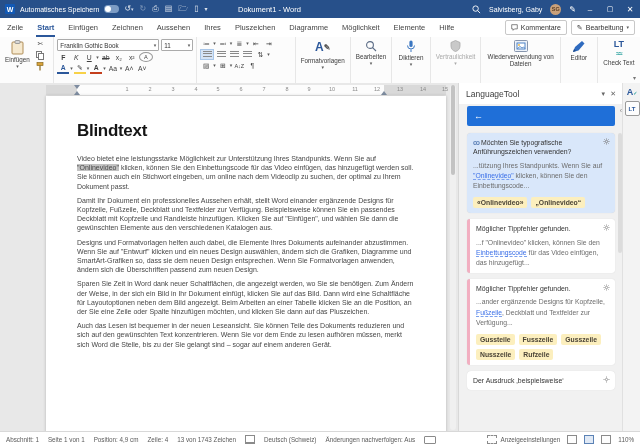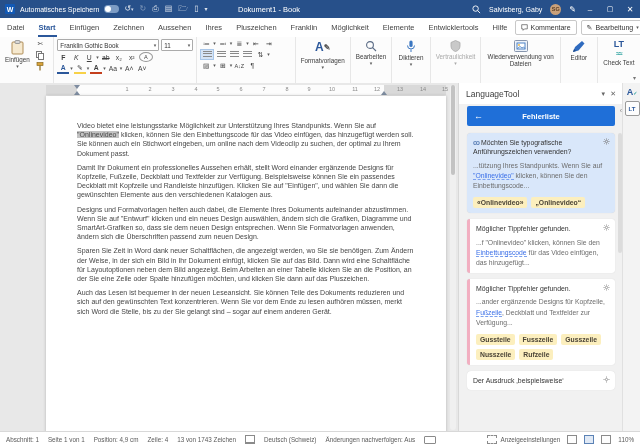--- a/index.html
+++ b/index.html
@@ -129,49 +129,48 @@
       </span>
     <span class="qat">
       <span>↺<span class="caret" style="color:#cdd9ea">▾</span></span>
       <span class="dim">↻</span>
       <span>⎙</span>
       <span>▤</span>
       <span>🗁</span>
       <span>▯</span>
       <span style="font-size:6px">▾</span>
     </span>
-    <span id="tb-title">Dokument1 - Book</span>
+    <span id="tb-title">Dokument1 - Word</span>
     <div id="tb-right">
       <span>
         <svg width="9" height="9" viewBox="0 0 10 10">
             <circle cx="4" cy="4" r="3" fill="none" stroke="#fff" stroke-width="1"></circle>
             <line x1="6.2" y1="6.2" x2="9" y2="9" stroke="#fff" stroke-width="1"></line>
           </svg>
       </span>
       <span>Salvisberg, Gaby</span>
       <span class="avatar">SG</span>
       <span style="font-size:8px">✎</span>
       <span class="winbtn">–</span>
       <span class="winbtn" style="font-size:7px">▢</span>
       <span class="winbtn">✕</span>
     </div>
   </div>
 
   <div id="tabrow">
-    <span class="tab">Datei</span>
+    <span class="tab">Zeile</span>
     <span class="tab active">Start</span>
     <span class="tab">Einfügen</span>
     <span class="tab">Zeichnen</span>
     <span class="tab">Aussehen</span>
     <span class="tab">Ihres</span>
     <span class="tab">Pluszeichen</span>
-    <span class="tab">Franklin</span>
+    <span class="tab">Diagramme</span>
     <span class="tab">Möglichkeit</span>
     <span class="tab">Elemente</span>
-    <span class="tab">Entwicklertools</span>
     <span class="tab">Hilfe</span>
     <div id="tab-actions">
       <span class="pillbtn">
         <svg width="7" height="7" viewBox="0 0 10 10">
             <path d="M1 1h8v6h-4l-2 2v-2h-2z" fill="none" stroke="#555" stroke-width="1"></path>
           </svg>
         <span>Kommentare</span>
       </span>
       <span class="pillbtn">
         <span style="font-size:7px">✎</span>
@@ -387,41 +386,41 @@
       <span class="rulnum" style="left:326px">12</span>
       <span class="rulnum" style="left:349px">13</span>
       <span class="rulnum" style="left:372px">14</span>
       <span class="rulnum" style="left:394px">15</span>
       <span class="indent-marker" style="left:28px;top:0;border-top:4px solid #7e8ca0;"></span>
       <span class="indent-marker" style="left:28px;bottom:0;border-bottom:4px solid #7e8ca0;"></span>
       <span class="indent-marker" style="left:335px;bottom:0;border-bottom:4px solid #7e8ca0;"></span>
     </div>
 
     <div id="page">
+      <div id="doc-heading">Blindtext</div>
       <p class="para"><span>Video bietet eine leistungsstarke Möglichkeit zur Unterstützung Ihres Standpunkts. Wenn Sie auf </span><span class="selhl">"Onlinevideo"</span><span> klicken, können Sie den Einbettungscode für das Video einfügen, das hinzugefügt werden soll. Sie können auch ein Stichwort eingeben, um online nach dem Videoclip zu suchen, der optimal zu Ihrem Dokument passt.</span></p>
       <p class="para">Damit Ihr Dokument ein professionelles Aussehen erhält, stellt Word einander ergänzende Designs für Kopfzeile, Fußzeile, Deckblatt und Textfelder zur Verfügung. Beispielsweise können Sie ein passendes Deckblatt mit Kopfzeile und Randleiste hinzufügen. Klicken Sie auf "Einfügen", und wählen Sie dann die gewünschten Elemente aus den verschiedenen Katalogen aus.</p>
       <p class="para">Designs und Formatvorlagen helfen auch dabei, die Elemente Ihres Dokuments aufeinander abzustimmen. Wenn Sie auf "Entwurf" klicken und ein neues Design auswählen, ändern sich die Grafiken, Diagramme und SmartArt-Grafiken so, dass sie dem neuen Design entsprechen. Wenn Sie Formatvorlagen anwenden, ändern sich die Überschriften passend zum neuen Design.</p>
       <p class="para">Sparen Sie Zeit in Word dank neuer Schaltflächen, die angezeigt werden, wo Sie sie benötigen. Zum Ändern der Weise, in der sich ein Bild in Ihr Dokument einfügt, klicken Sie auf das Bild. Dann wird eine Schaltfläche für Layoutoptionen neben dem Bild angezeigt. Beim Arbeiten an einer Tabelle klicken Sie an die Position, an der Sie eine Zeile oder Spalte hinzufügen möchten, und klicken Sie dann auf das Pluszeichen.</p>
       <p class="para">Auch das Lesen ist bequemer in der neuen Leseansicht. Sie können Teile des Dokuments reduzieren und sich auf den gewünschten Text konzentrieren. Wenn Sie vor dem Ende zu lesen aufhören müssen, merkt sich Word die Stelle, bis zu der Sie gelangt sind – sogar auf einem anderen Gerät.</p>
     </div>
 
     <div id="vscroll">
         <span class="thumb"></span>
       </div>
   </div>
 
   <div id="ltpanel">
     <div id="lt-head">
       <span id="lt-title">LanguageTool</span>
       <span class="lt-headico">▾</span>
       <span class="lt-headico">✕</span>
     </div>
     <div id="lt-bluebar">
       <span id="lt-back">←</span>
-      <span id="lt-barlabel">Fehlerliste</span>
     </div>
     <span id="lt-collapse">‹</span>
 
     <div id="lt-body">
 
       <div class="ltcard selected">
         <div class="ltcard-title"><span class="cat-icon">co</span><span>Möchten Sie typografische Anführungszeichen verwenden?</span></div>
         <span class="gear">
           <svg width="7" height="7" viewBox="0 0 8 8">
               <circle cx="4" cy="4" r="1.3" fill="none" stroke="#777" stroke-width="0.9"></circle>

